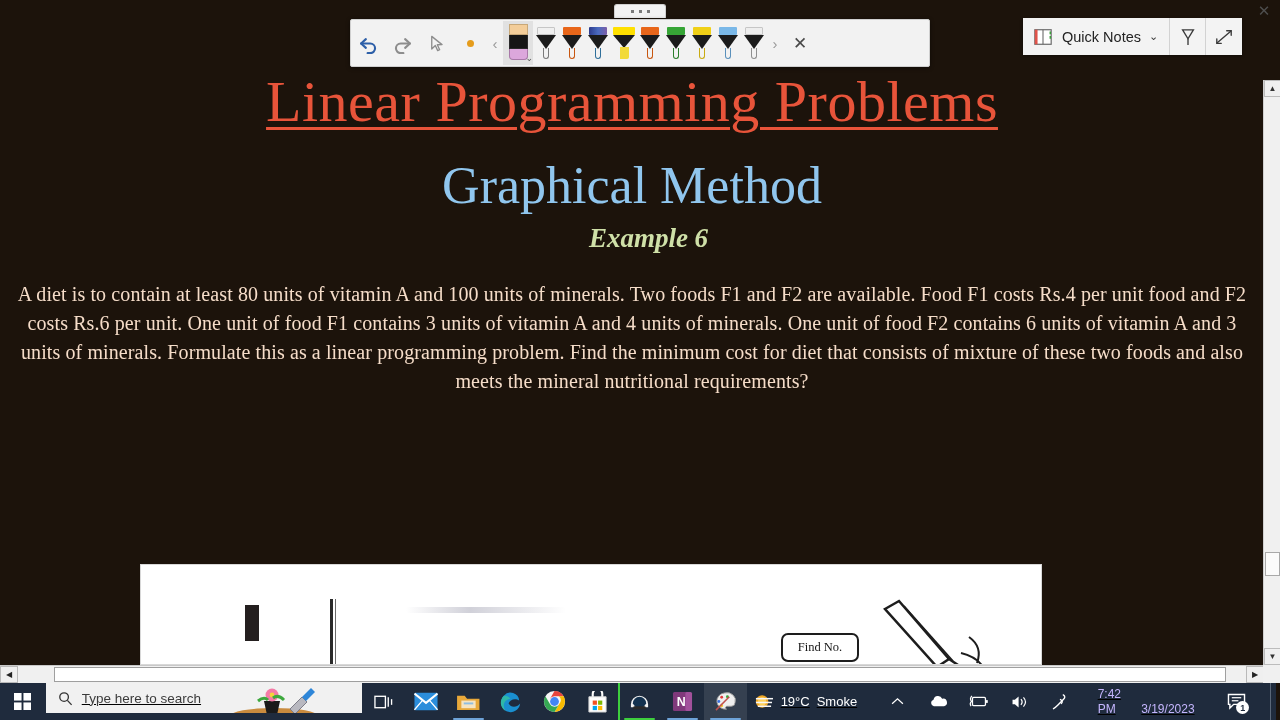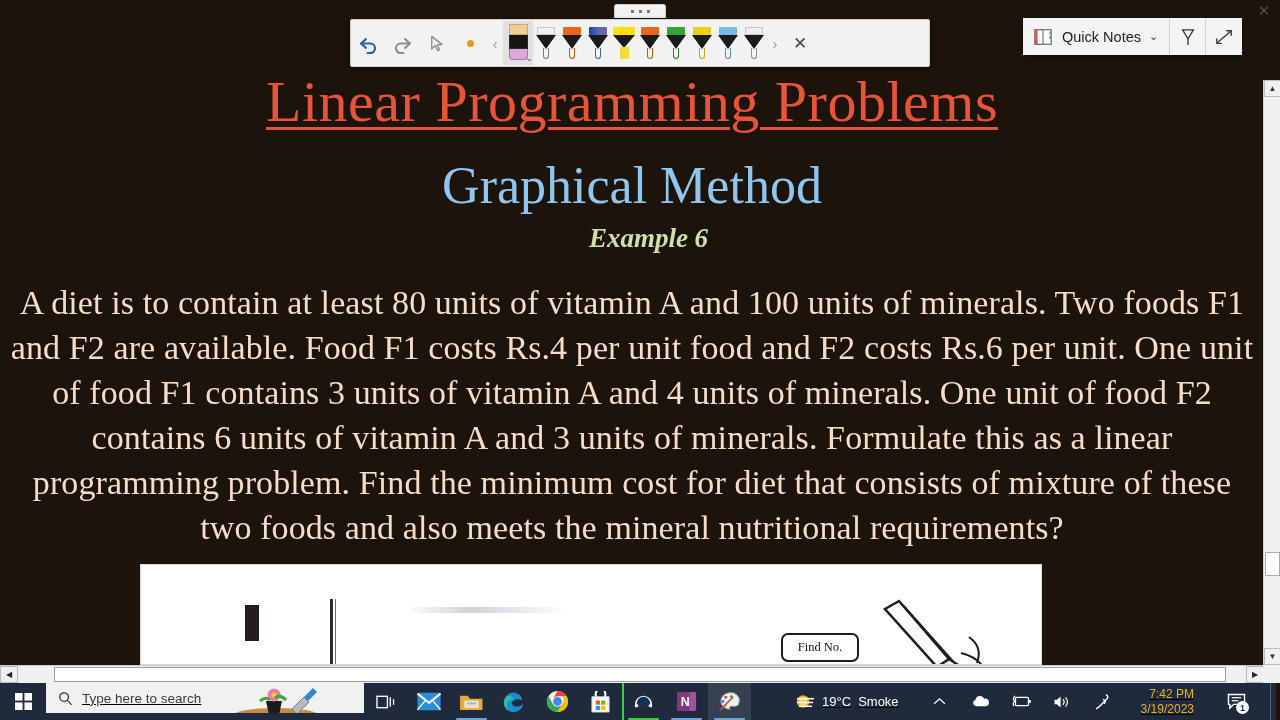--- a/index.html
+++ b/index.html
@@ -76,22 +76,22 @@
     font-weight: bold;
     font-style: italic;
     text-align: center;
     margin-top: 10px;
     padding-left: 33px;
   }
 
   .body-para {
     font-family: "Liberation Serif", serif;
     color: #f6ddc9;
-    font-size: 34px;
-    line-height: 45px;
+    font-size: 20px;
+    line-height: 29px;
     text-align: center;
     margin: 26px 6px 0 6px;
     letter-spacing: 0.1px;
   }
 
   
   .photo-frame {
     position: absolute;
     left: 140px; top: 564px;
     width: 902px; height: 101px;
@@ -380,24 +380,24 @@
     display: flex; align-items: center; gap: 7px;
     padding: 0 12px 0 6px;
     color: #ffffff; font-size: 13px;
   }
   .tray-btn {
     width: 25px; height: 37px;
     display: flex; align-items: center; justify-content: center;
     color: #fff;
   }
   #clock {
-    display: flex; flex-direction: column;
+    display: flex; flex-direction: row;
     align-items: flex-end; justify-content: center;
     padding: 0 9px 0 9px;
-    color: #eab308; font-size: 12px; line-height: 15px;
+    color: #c4b5fd; font-size: 12px; line-height: 15px;
   }
   #notif {
     position: relative;
     width: 35px; height: 37px;
     display: flex; align-items: center; justify-content: center;
   }
   #notif .badge {
     position: absolute; right: 5px; bottom: 6px;
     width: 13px; height: 13px; border-radius: 50%;
     background: #ffffff; color: #1f2b3d;

